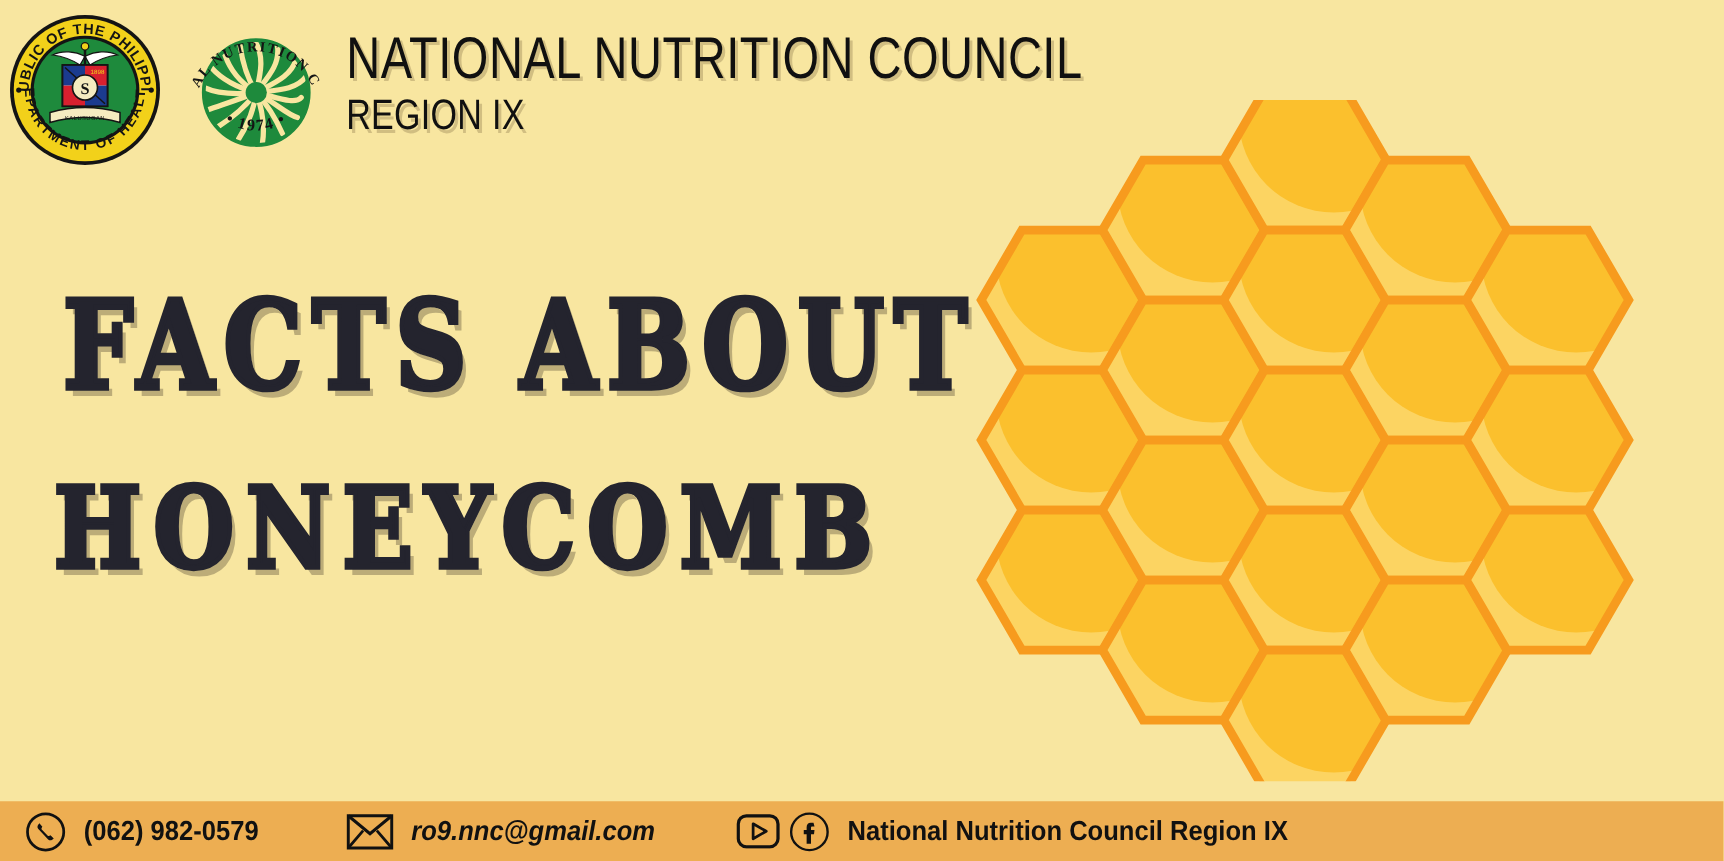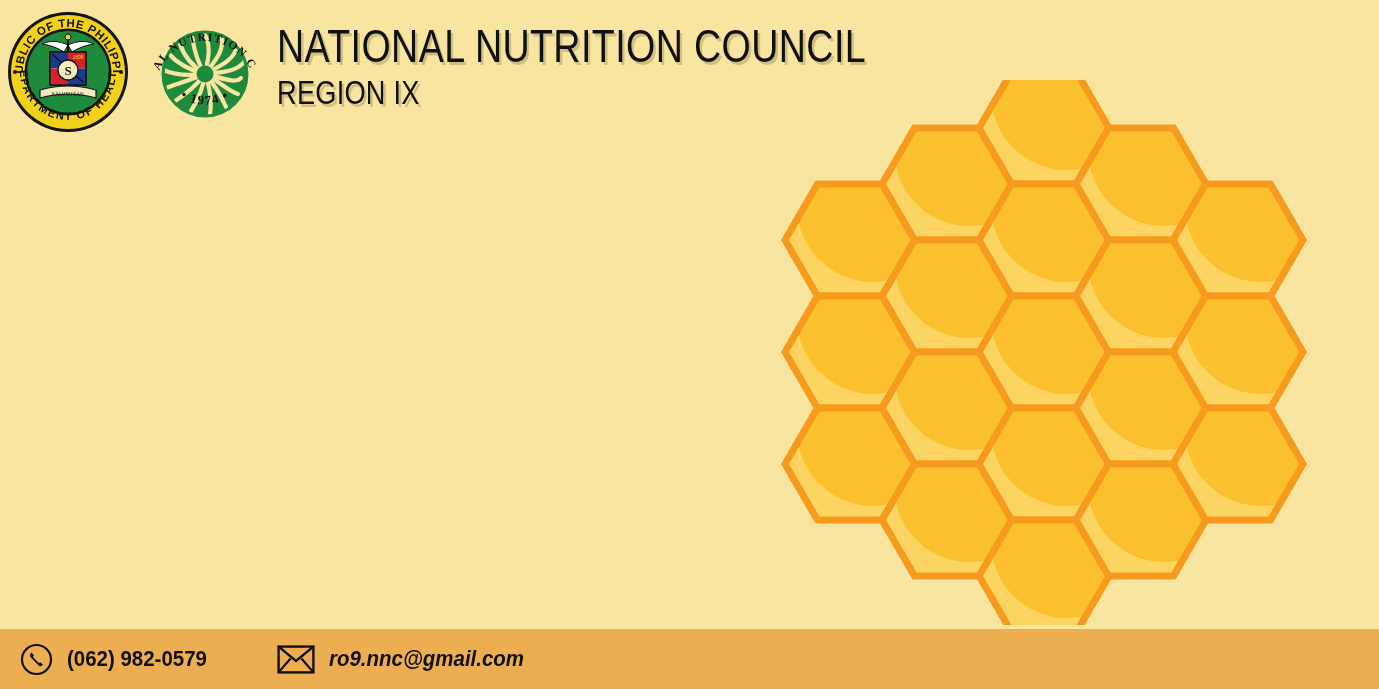--- a/index.html
+++ b/index.html
@@ -67,21 +67,21 @@
       -1.5px  1.5px 0 #F8E6A0,
       5px 6px 0 rgba(90,80,55,0.38);
     -webkit-text-stroke:4px #24242E;
   }
 
   
   #honeycomb{position:absolute;left:765px;top:80px;width:545px;height:545px;}
 
   
   #footer{
-    position:absolute;left:0;bottom:0;width:100%;height:60px;
+    position:absolute;left:0;bottom:0;width:100%;height:48px;
     background:#EDAE52;
     display:flex;align-items:center;
   }
   .fitem{display:flex;align-items:center;color:#111;}
   .fitem .ftext{
     font-family:"Liberation Sans", sans-serif;
     font-weight:700;font-size:22px;letter-spacing:0px;
     transform:scaleX(0.93);transform-origin:left center;
     white-space:nowrap;color:#111;
   }
@@ -180,20 +180,24 @@
         </text>
       </svg>
     </div>
 
     <div id="org-block">
       <div id="org-name">NATIONAL NUTRITION COUNCIL</div>
       <div id="org-region">REGION IX</div>
     </div>
   </div>
 
+  <div id="title-block">
+    <div class="title-line" id="title-line-1">FACTS ABOUT</div>
+    <div class="title-line" id="title-line-2">HONEYCOMB</div>
+  </div>
 
   <div id="honeycomb">
     <svg viewBox="0 0 545 545" width="545" height="545">
       <defs>
 
         <g id="hexdef">
           <polygon points="32.5,0 97.5,0 130,56 97.5,112 32.5,112 0,56" fill="#FCD462"></polygon>
           <clipPath id="hexclip">
             <polygon points="32.5,0 97.5,0 130,56 97.5,112 32.5,112 0,56"></polygon>
           </clipPath>
@@ -247,15 +251,32 @@
         <svg width="38" height="29" viewBox="0 0 38 29">
           <rect x="1.6" y="1.6" width="34.8" height="25.8" fill="none" stroke="#111" stroke-width="2.4"></rect>
           <path d="M1.6,1.6 L19,16 L36.4,1.6" fill="none" stroke="#111" stroke-width="2.4"></path>
           <path d="M1.6,27.4 L13.5,13.5 M36.4,27.4 L24.5,13.5" fill="none" stroke="#111" stroke-width="2.2"></path>
         </svg>
       </span>
       <span class="ftext">ro9.nnc@gmail.com</span>
     </div>
 
 
+    <div class="fitem" id="f-social">
+      <span class="social-icons">
+        <span class="ficon">
+          <svg width="35" height="28" viewBox="0 0 35 28">
+            <rect x="1.6" y="1.6" width="31.8" height="24.8" rx="6.5" ry="6.5" fill="none" stroke="#111" stroke-width="2.6"></rect>
+            <polygon points="13.5,8 24,14 13.5,20" fill="none" stroke="#111" stroke-width="2.2" stroke-linejoin="round"></polygon>
+          </svg>
+        </span>
+        <span class="ficon">
+          <svg width="33" height="33" viewBox="0 0 33 33">
+            <circle cx="16.5" cy="16.5" r="14.6" fill="none" stroke="#111" stroke-width="1.9"></circle>
+            <path d="M19.8,9.2 L17.6,9.2 C15.4,9.2 14.3,10.6 14.3,12.8 L14.3,15 L12,15 L12,18.3 L14.3,18.3 L14.3,26 L17.8,26 L17.8,18.3 L20.2,18.3 L20.6,15 L17.8,15 L17.8,13.2 C17.8,12.4 18.1,12.1 18.9,12.1 L20.6,12.1 Z" fill="#111"></path>
+          </svg>
+        </span>
+      </span>
+      <span class="ftext">National Nutrition Council Region IX</span>
+    </div>
   </div>
 
 </div>
 
 </body></html>

